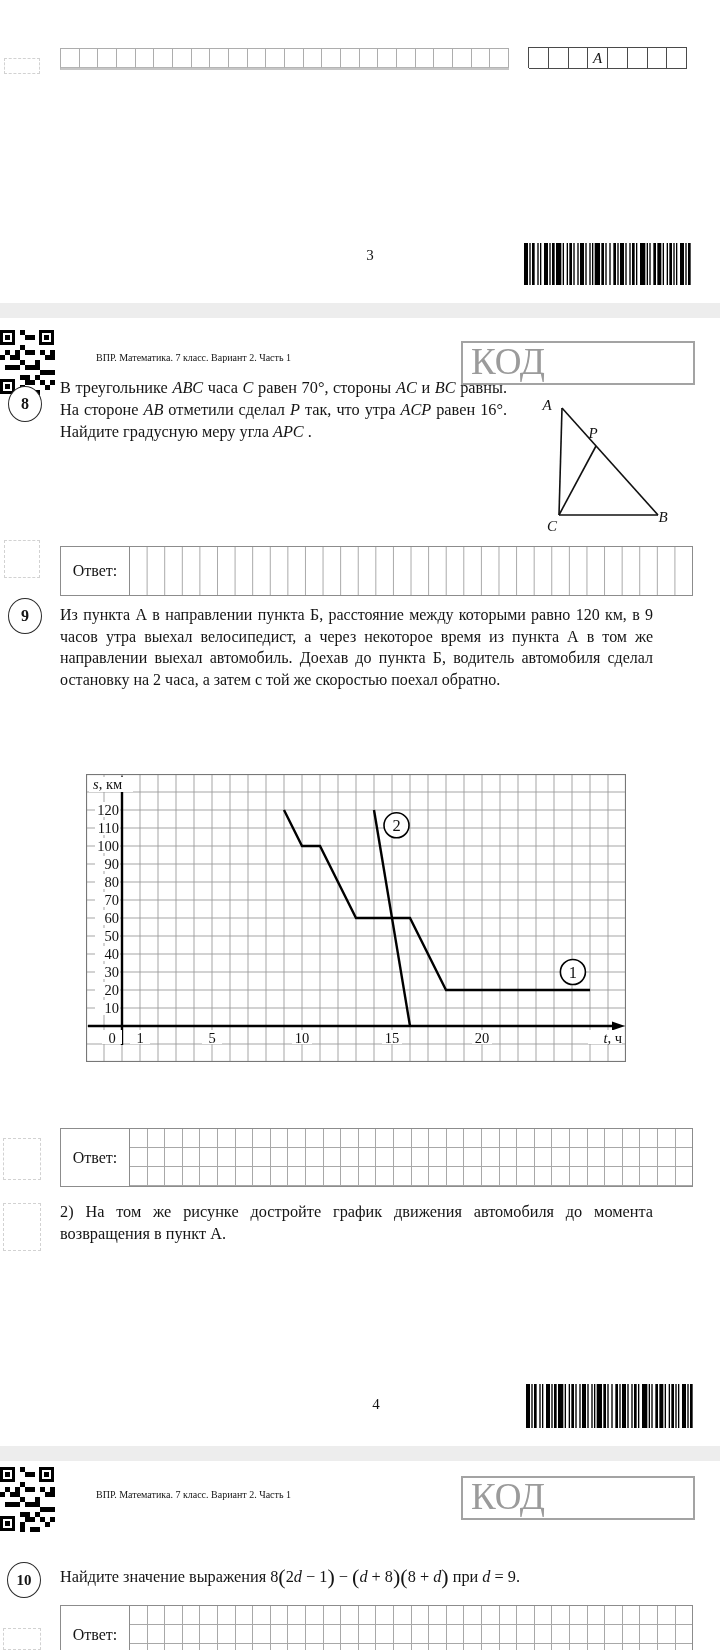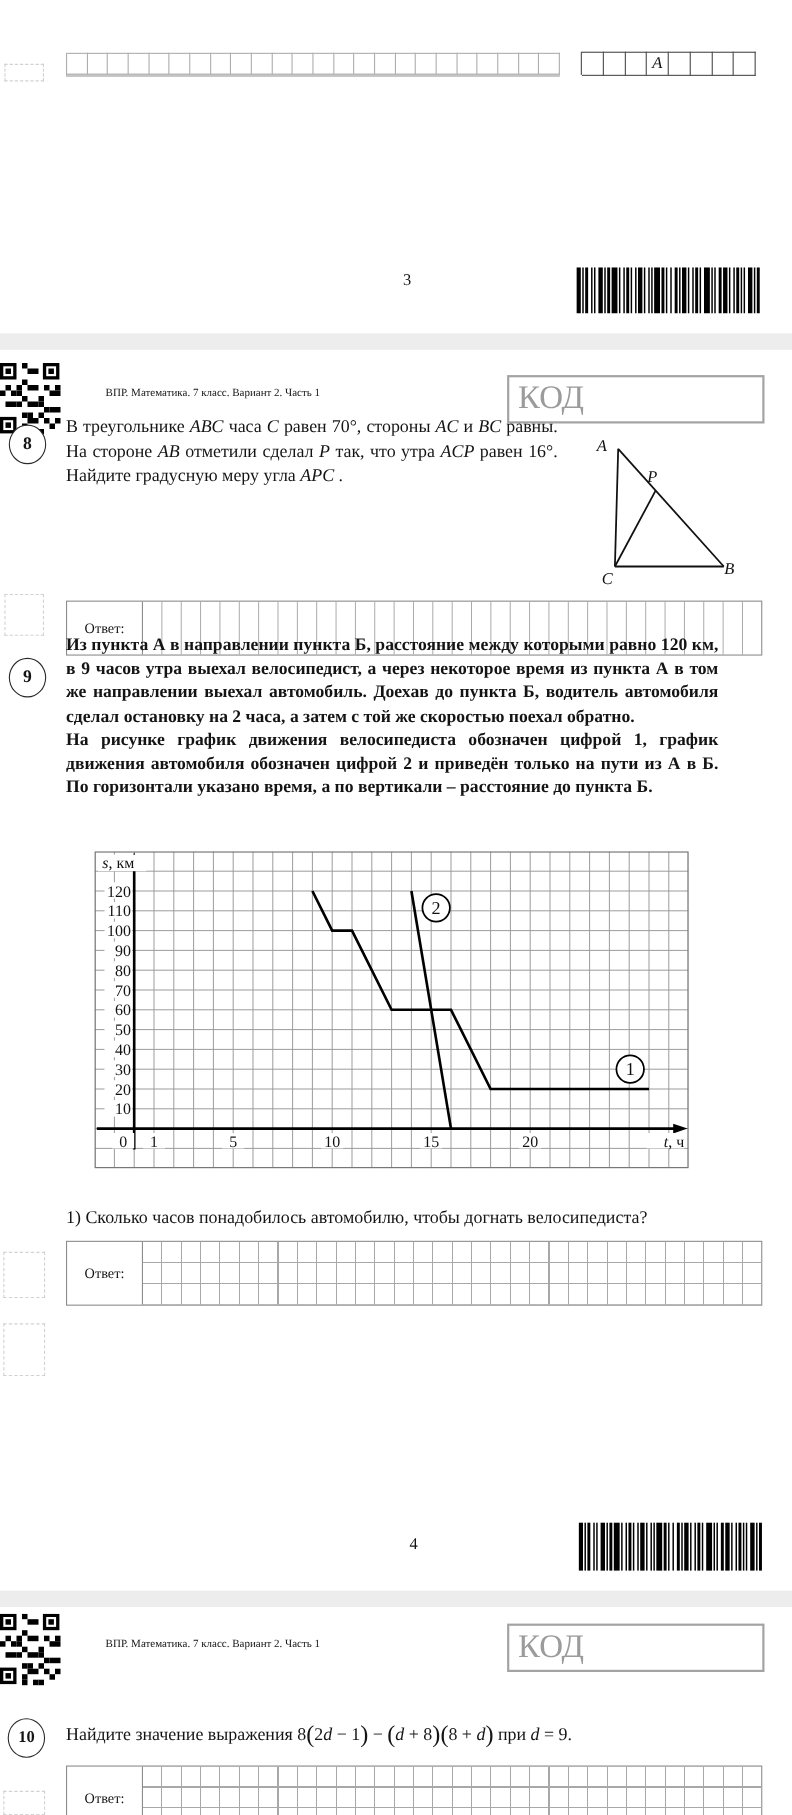--- a/index.html
+++ b/index.html
@@ -13,33 +13,33 @@
   .strip-left .c{height:18px;flex:1;border-bottom:1px solid #b5b5b5;}
   .strip-right{border-left:1px solid #4a4a4a;height:21px;}
   .strip-right .c{height:20px;flex:1;border-right:1px solid #4a4a4a;border-top:1px solid #4a4a4a;border-bottom:1px solid #4a4a4a;
       display:flex;align-items:center;justify-content:center;font-style:italic;font-size:15px;}
   .dashedbox{border:1px dashed #d2d2d2;}
   .band{left:0;width:720px;height:15px;background:#ededed;}
   .pagenum{font-size:15px;text-align:center;width:40px;}
   
   .hdr-title{font-size:10px;white-space:nowrap;margin-left:28px;}
   .kodbox{width:230px;height:40px;border:2px solid #a3a3a3;background:#fff;}
-  .kodbox span{display:block;margin:2px 0 0 8px;font-size:30px;line-height:34px;color:#9b9b9b;}
+  .kodbox span{display:block;margin:2px 0 0 8px;font-size:37px;line-height:34px;color:#9b9b9b;}
   
   .circlenum{width:32px;height:34px;border:1.4px solid #2b2b2b;border-radius:50%;
      display:flex;align-items:center;justify-content:center;font-weight:bold;font-size:16px;background:#fff;}
   .ptext{font-size:16.3px;line-height:22.2px;text-align:justify;}
   .ptext i{}
   .p9text{font-size:16px;line-height:21.5px;text-align:justify;}
   .qtext{font-size:16.3px;line-height:21.5px;}
   .bigp{font-size:135%;vertical-align:-0.09em;}
   
   .ansbox{display:flex;border:1px solid #8c8c8c;background:#fff;}
   .anslabel{width:68px;border-right:1px solid #8c8c8c;display:flex;align-items:center;justify-content:center;
-     font-size:13px;text-align:center;}
+     font-size:16px;text-align:center;}
   .ansgrid{flex:1;
      background-image:
        repeating-linear-gradient(to right, transparent 0px, transparent 16.6px, #a8a8a8 16.6px, #a8a8a8 17.6px),
        repeating-linear-gradient(to bottom, transparent 0px, transparent 18px, #a8a8a8 18px, #a8a8a8 19px);}
   svg text{font-family:"Liberation Serif", serif;}
 </style>
 </head>
 <body>
 
 <div class="page">
@@ -199,23 +199,22 @@
     </g>
   </svg>
 
   <div class="abs dashedbox" style="left:4px;top:540px;width:34px;height:36px;"></div>
   <div class="abs ansbox" style="left:60px;top:546px;width:631px;height:48px;">
     <div class="anslabel">Ответ:</div>
     <div class="ansgrid" style="background-size:17.6px 100%, 100% 16px;"></div>
   </div>
 
   <div class="abs circlenum" style="left:8px;top:598px;">9</div>
-  <div class="abs p9text" style="left:60px;top:576px;width:593px;font-weight:bold;">
+  <div class="abs p9text" style="left:60px;top:604px;width:593px;">
     <div>Из пункта А в направлении пункта Б, расстояние между которыми равно 120 км, в 9 часов утра выехал велосипедист, а через некоторое время из пункта А в том же направлении выехал автомобиль. Доехав до пункта Б, водитель автомобиля сделал остановку на 2 часа, а затем с той же скоростью поехал обратно.</div>
-    <div>На рисунке график движения велосипедиста обозначен цифрой 1, график движения автомобиля обозначен цифрой 2 и приведён только на пути из А в Б. По горизонтали указано время, а по вертикали – расстояние до пункта Б.</div>
   </div>
 
   <svg class="abs" style="left:86px;top:774px;" width="540" height="288" id="chart">
       <rect x="0" y="0" width="540" height="288" fill="#fff"></rect>
       <line x1="0" y1="0" x2="0" y2="288" stroke="#9b9b9b" stroke-width="0.9"></line>
       <line x1="18" y1="0" x2="18" y2="288" stroke="#9b9b9b" stroke-width="0.9"></line>
       <line x1="36" y1="0" x2="36" y2="288" stroke="#9b9b9b" stroke-width="0.9"></line>
       <line x1="54" y1="0" x2="54" y2="288" stroke="#9b9b9b" stroke-width="0.9"></line>
       <line x1="72" y1="0" x2="72" y2="288" stroke="#9b9b9b" stroke-width="0.9"></line>
       <line x1="90" y1="0" x2="90" y2="288" stroke="#9b9b9b" stroke-width="0.9"></line>
@@ -307,29 +306,29 @@
       <rect x="502" y="256" width="34" height="14" fill="#fff"></rect>
       <text x="536" y="268.5" font-size="14.5" text-anchor="end" fill="#111"><tspan font-style="italic">t</tspan><tspan>, ч</tspan></text>
       <polyline points="198,36 216,72 234,72 270,144 324,144 360,216 504,216" fill="none" stroke="#000" stroke-width="2.4" stroke-linejoin="miter"></polyline>
       <circle cx="486.90000000000003" cy="198" r="12.5" fill="#fff" stroke="#000" stroke-width="1.6"></circle>
       <text x="486.90000000000003" y="203.5" font-size="16.5" text-anchor="middle" fill="#111">1</text>
       <polyline points="288,36 324,252" fill="none" stroke="#000" stroke-width="2.4" stroke-linejoin="miter"></polyline>
       <circle cx="310.5" cy="51.30000000000001" r="12.5" fill="#fff" stroke="#000" stroke-width="1.6"></circle>
       <text x="310.5" y="56.80000000000001" font-size="16.5" text-anchor="middle" fill="#111">2</text>
     </svg>
 
-  <div class="abs qtext" style="left:60px;top:1096px;width:600px;">1) Сколько часов понадобилось автомобилю, чтобы догнать велосипедиста?</div>
 
   <div class="abs dashedbox" style="left:3px;top:1138px;width:36px;height:40px;"></div>
   <div class="abs ansbox" style="left:60px;top:1128px;width:631px;height:57px;">
     <div class="anslabel">Ответ:</div>
     <div class="ansgrid"></div>
   </div>
 
   <div class="abs dashedbox" style="left:3px;top:1203px;width:36px;height:46px;"></div>
+  <div class="abs qtext" style="left:60px;top:1201px;width:593px;text-align:justify;">2) На том же рисунке достройте график движения автомобиля до момента возвращения в пункт А.</div>
 
   <div class="abs pagenum" style="left:356px;top:1396px;">4</div>
   <svg class="abs" style="left:526px;top:1384px;" width="168" height="44">
       <rect x="0" y="0" width="4" height="44" fill="#000"></rect>
       <rect x="5.333333333333333" y="0" width="1.3333333333333333" height="44" fill="#000"></rect>
       <rect x="8" y="0" width="2.6666666666666665" height="44" fill="#000"></rect>
       <rect x="13.333333333333332" y="0" width="1.3333333333333333" height="44" fill="#000"></rect>
       <rect x="15.999999999999998" y="0" width="1.3333333333333333" height="44" fill="#000"></rect>
       <rect x="20" y="0" width="4" height="44" fill="#000"></rect>
       <rect x="25.333333333333332" y="0" width="1.3333333333333333" height="44" fill="#000"></rect>

